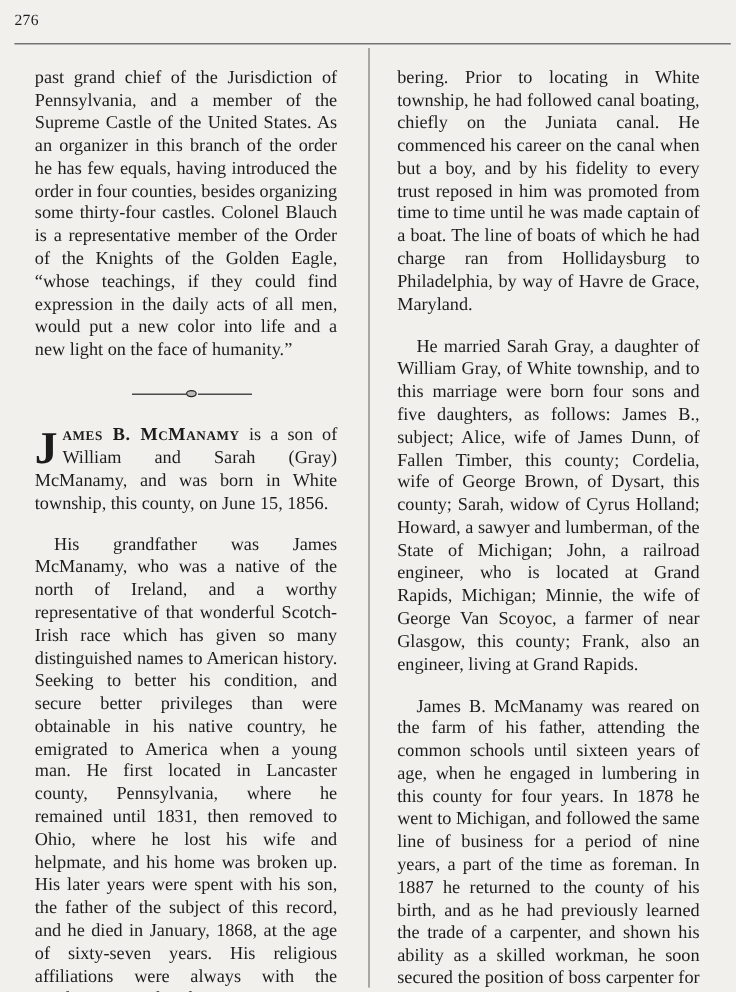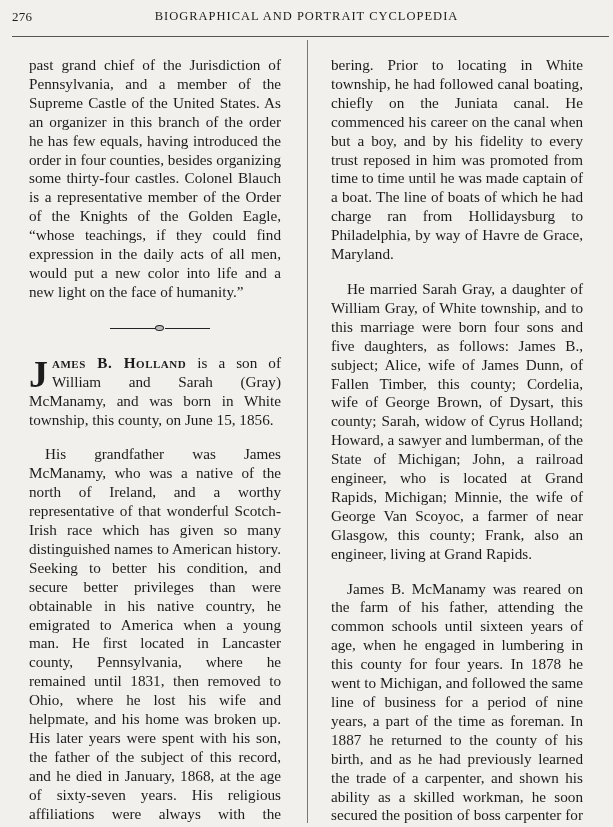--- a/index.html
+++ b/index.html
@@ -51,34 +51,33 @@
     margin: 2px 4px 0 0; padding-top: 2px;
   }
   .smallcaps { font-variant: small-caps; font-weight: bold; letter-spacing: 0.5px; }
 </style>
 </head>
 <body>
 
 <div class="page">
   <div class="header">
     <span class="page-number">276</span>
-    <div class="running-title">BIOGRAPHICAL AND PORTRAIT CYCLOPEDIA</div>
     <div class="header-rule"></div>
   </div>
 
   <div class="col-divider"></div>
 
   <div class="column col-left">
     <p>past grand chief of the Jurisdiction of Pennsylvania, and a member of the Supreme Castle of the United States. As an organizer in this branch of the order he has few equals, having introduced the order in four counties, besides organizing some thirty-four castles. Colonel Blauch is a representative member of the Order of the Knights of the Golden Eagle, “whose teachings, if they could find expression in the daily acts of all men, would put a new color into life and a new light on the face of humanity.”</p>
     <div class="ornament">
       <div class="line l1"></div>
       <div class="dot"></div>
       <div class="line l2"></div>
     </div>
-    <p><span class="dropcap">J</span><span class="smallcaps">ames B. Holland</span><span> is a son of William and Sarah (Gray) McManamy, and was born in White township, this county, on June 15, 1856.</span></p>
+    <p><span class="dropcap">J</span><span class="smallcaps">ames B. McManamy</span><span> is a son of William and Sarah (Gray) McManamy, and was born in White township, this county, on June 15, 1856.</span></p>
     <p class="indent">His grandfather was James McManamy, who was a native of the north of Ireland, and a worthy representative of that wonderful Scotch-Irish race which has given so many distinguished names to American history. Seeking to better his condition, and secure better privileges than were obtainable in his native country, he emigrated to America when a young man. He first located in Lancaster county, Pennsylvania, where he remained until 1831, then removed to Ohio, where he lost his wife and helpmate, and his home was broken up. His later years were spent with his son, the father of the subject of this record, and he died in January, 1868, at the age of sixty-seven years. His religious affiliations were always with the Presbyterian church. His marriage resulted in the birth of three sons—John, William, and James.</p>
   </div>
 
   <div class="column col-right">
     <p>bering. Prior to locating in White township, he had followed canal boating, chiefly on the Juniata canal. He commenced his career on the canal when but a boy, and by his fidelity to every trust reposed in him was promoted from time to time until he was made captain of a boat. The line of boats of which he had charge ran from Hollidaysburg to Philadelphia, by way of Havre de Grace, Maryland.</p>
     <p class="indent">He married Sarah Gray, a daughter of William Gray, of White township, and to this marriage were born four sons and five daughters, as follows: James B., subject; Alice, wife of James Dunn, of Fallen Timber, this county; Cordelia, wife of George Brown, of Dysart, this county; Sarah, widow of Cyrus Holland; Howard, a sawyer and lumberman, of the State of Michigan; John, a railroad engineer, who is located at Grand Rapids, Michigan; Minnie, the wife of George Van Scoyoc, a farmer of near Glasgow, this county; Frank, also an engineer, living at Grand Rapids.</p>
     <p class="indent">James B. McManamy was reared on the farm of his father, attending the common schools until sixteen years of age, when he engaged in lumbering in this county for four years. In 1878 he went to Michigan, and followed the same line of business for a period of nine years, a part of the time as foreman. In 1887 he returned to the county of his birth, and as he had previously learned the trade of a carpenter, and shown his ability as a skilled workman, he soon secured the position of boss carpenter for the Clearfield &amp; Cresson Coal company, at Frugality, a position he has held to the present time. In addition to the above he has been engaged in the grocery business, and in 1894 was appointed post-master at Van Ormer.</p>
     <p class="indent">Fraternally he is a member of Champion Castle, No. 415, Knights of the Golden Eagle,</p>
   </div>
 </div>

